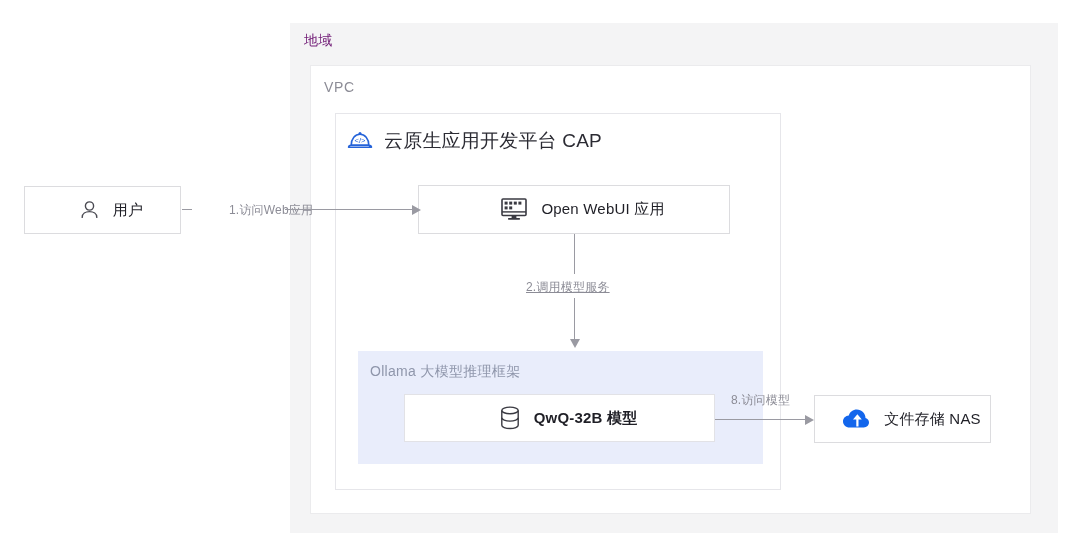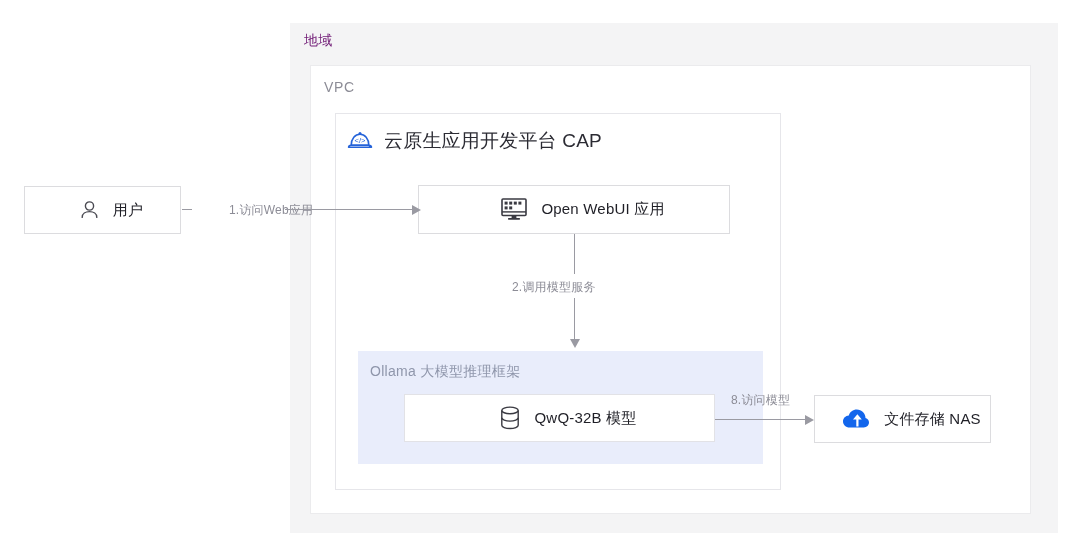--- a/index.html
+++ b/index.html
@@ -108,20 +108,21 @@
     top: 185px;
     width: 312px;
     height: 49px;
   }
   #qwq-box {
     left: 404px;
     top: 394px;
     width: 311px;
     height: 48px;
     border-color: #e2e2e6;
+    font-weight: bold;
   }
   #nas-box {
     left: 814px;
     top: 395px;
     width: 177px;
     height: 48px;
   }
 
   
   #ollama-container {
@@ -171,21 +172,21 @@
   }
 
   
   #arrow1-seg-a { left: 182px; top: 209px; width: 10px; height: 1px; }
   #arrow1-label { left: 194px; top: 202px; margin-left: 35px; }
   #arrow1-seg-b { left: 285px; top: 209px; width: 130px; height: 1px; }
   #arrow1-head  { left: 412px; top: 205px; }
 
   
   #arrow2-seg-a { left: 574px; top: 234px; width: 1px; height: 40px; }
-  #arrow2-label { left: 512px; top: 279px; }
+  #arrow2-label { left: 526px; top: 279px; text-decoration: underline; }
   #arrow2-seg-b { left: 574px; top: 298px; width: 1px; height: 45px; }
   #arrow2-head  { left: 570px; top: 339px; }
 
   
   #arrow3-seg   { left: 715px; top: 419px; width: 93px; height: 1px; }
   #arrow3-label { left: 731px; top: 392px; }
   #arrow3-head  { left: 805px; top: 415px; }
 
   .icon { display: inline-flex; align-items: center; justify-content: center; }
 </style>

